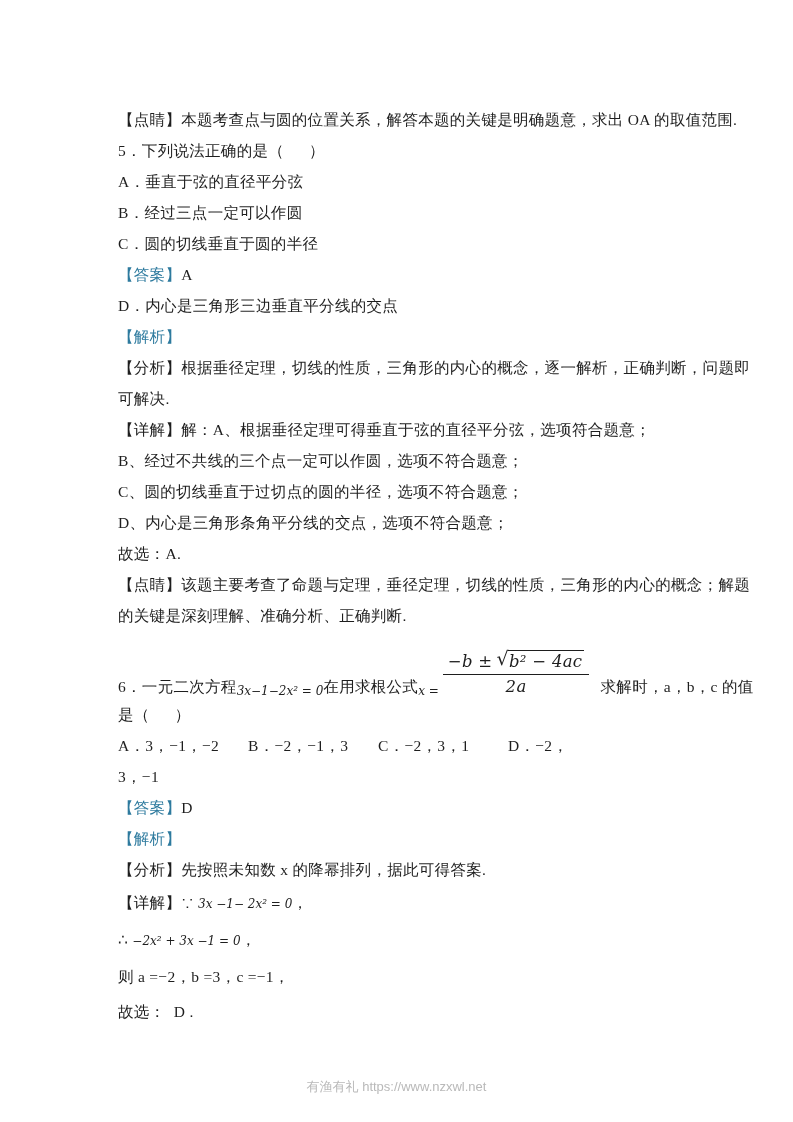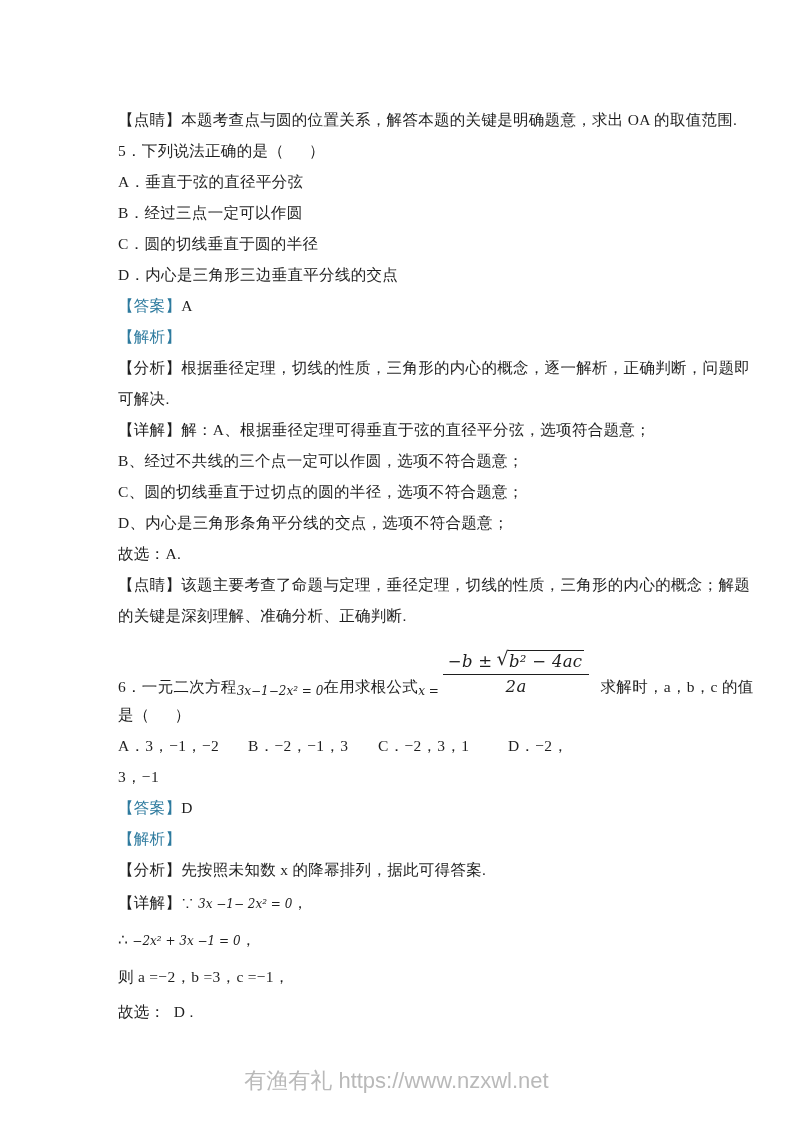--- a/index.html
+++ b/index.html
@@ -63,38 +63,38 @@
   
   .opt-row { display:flex; }
   .opt-cell { width:130px; white-space:pre; }
   .opt-cell:last-child { width:auto; }
   .footer {
     position:absolute;
     bottom:26px; left:0; right:0;
     text-align:center;
     color:#b9b9b9;
     font-family:"Liberation Sans", sans-serif;
-    font-size:22px;
+    font-size:13px;
   }
 </style>
 </head>
 <body>
 
 <main class="content">
 
   <div class="line"><span class="label-black">【点睛】</span><span>本题考查点与圆的位置关系，解答本题的关键是明确题意，求出 OA 的取值范围.</span></div>
 
   <section>
     <div class="line">5．下列说法正确的是（      ）</div>
     <div class="line">A．垂直于弦的直径平分弦</div>
     <div class="line">B．经过三点一定可以作圆</div>
     <div class="line">C．圆的切线垂直于圆的半径</div>
+    <div class="line"><span class="label-blue">【答案】</span><span>A</span></div>
+
     <div class="line">D．内心是三角形三边垂直平分线的交点</div>
-
-    <div class="line"><span class="label-blue">【答案】</span><span>A</span></div>
     <div class="line"><span class="label-blue">【解析】</span></div>
 
     <div class="line"><span class="label-black">【分析】</span><span>根据垂径定理，切线的性质，三角形的内心的概念，逐一解析，正确判断，问题即</span></div>
     <div class="line">可解决.</div>
 
     <div class="line"><span class="label-black">【详解】</span><span>解：A、根据垂径定理可得垂直于弦的直径平分弦，选项符合题意；</span></div>
     <div class="line">B、经过不共线的三个点一定可以作圆，选项不符合题意；</div>
     <div class="line">C、圆的切线垂直于过切点的圆的半径，选项不符合题意；</div>
     <div class="line">D、内心是三角形条角平分线的交点，选项不符合题意；</div>
     <div class="line">故选：A.</div>

